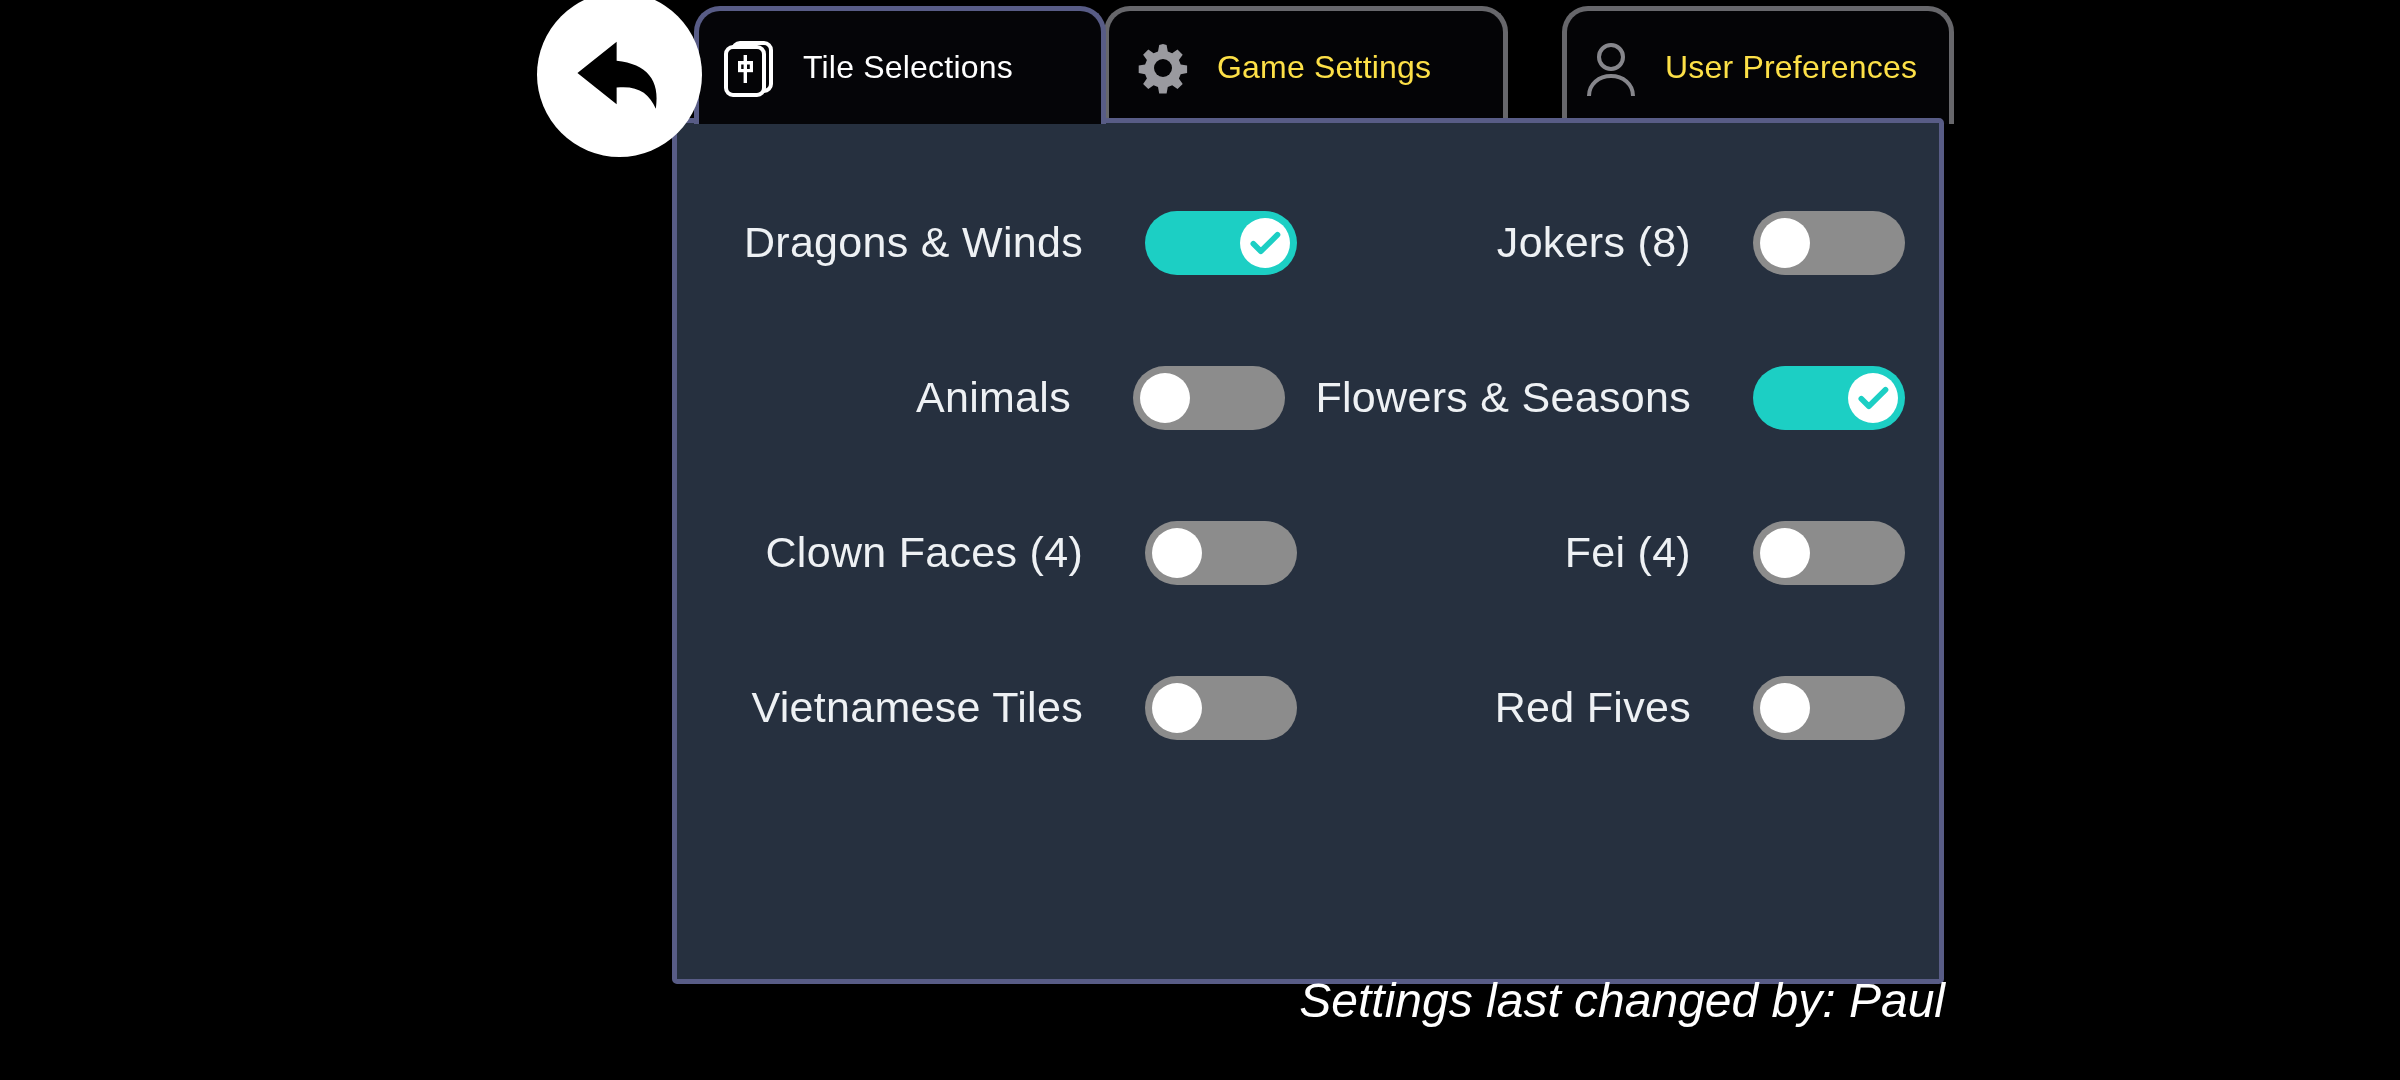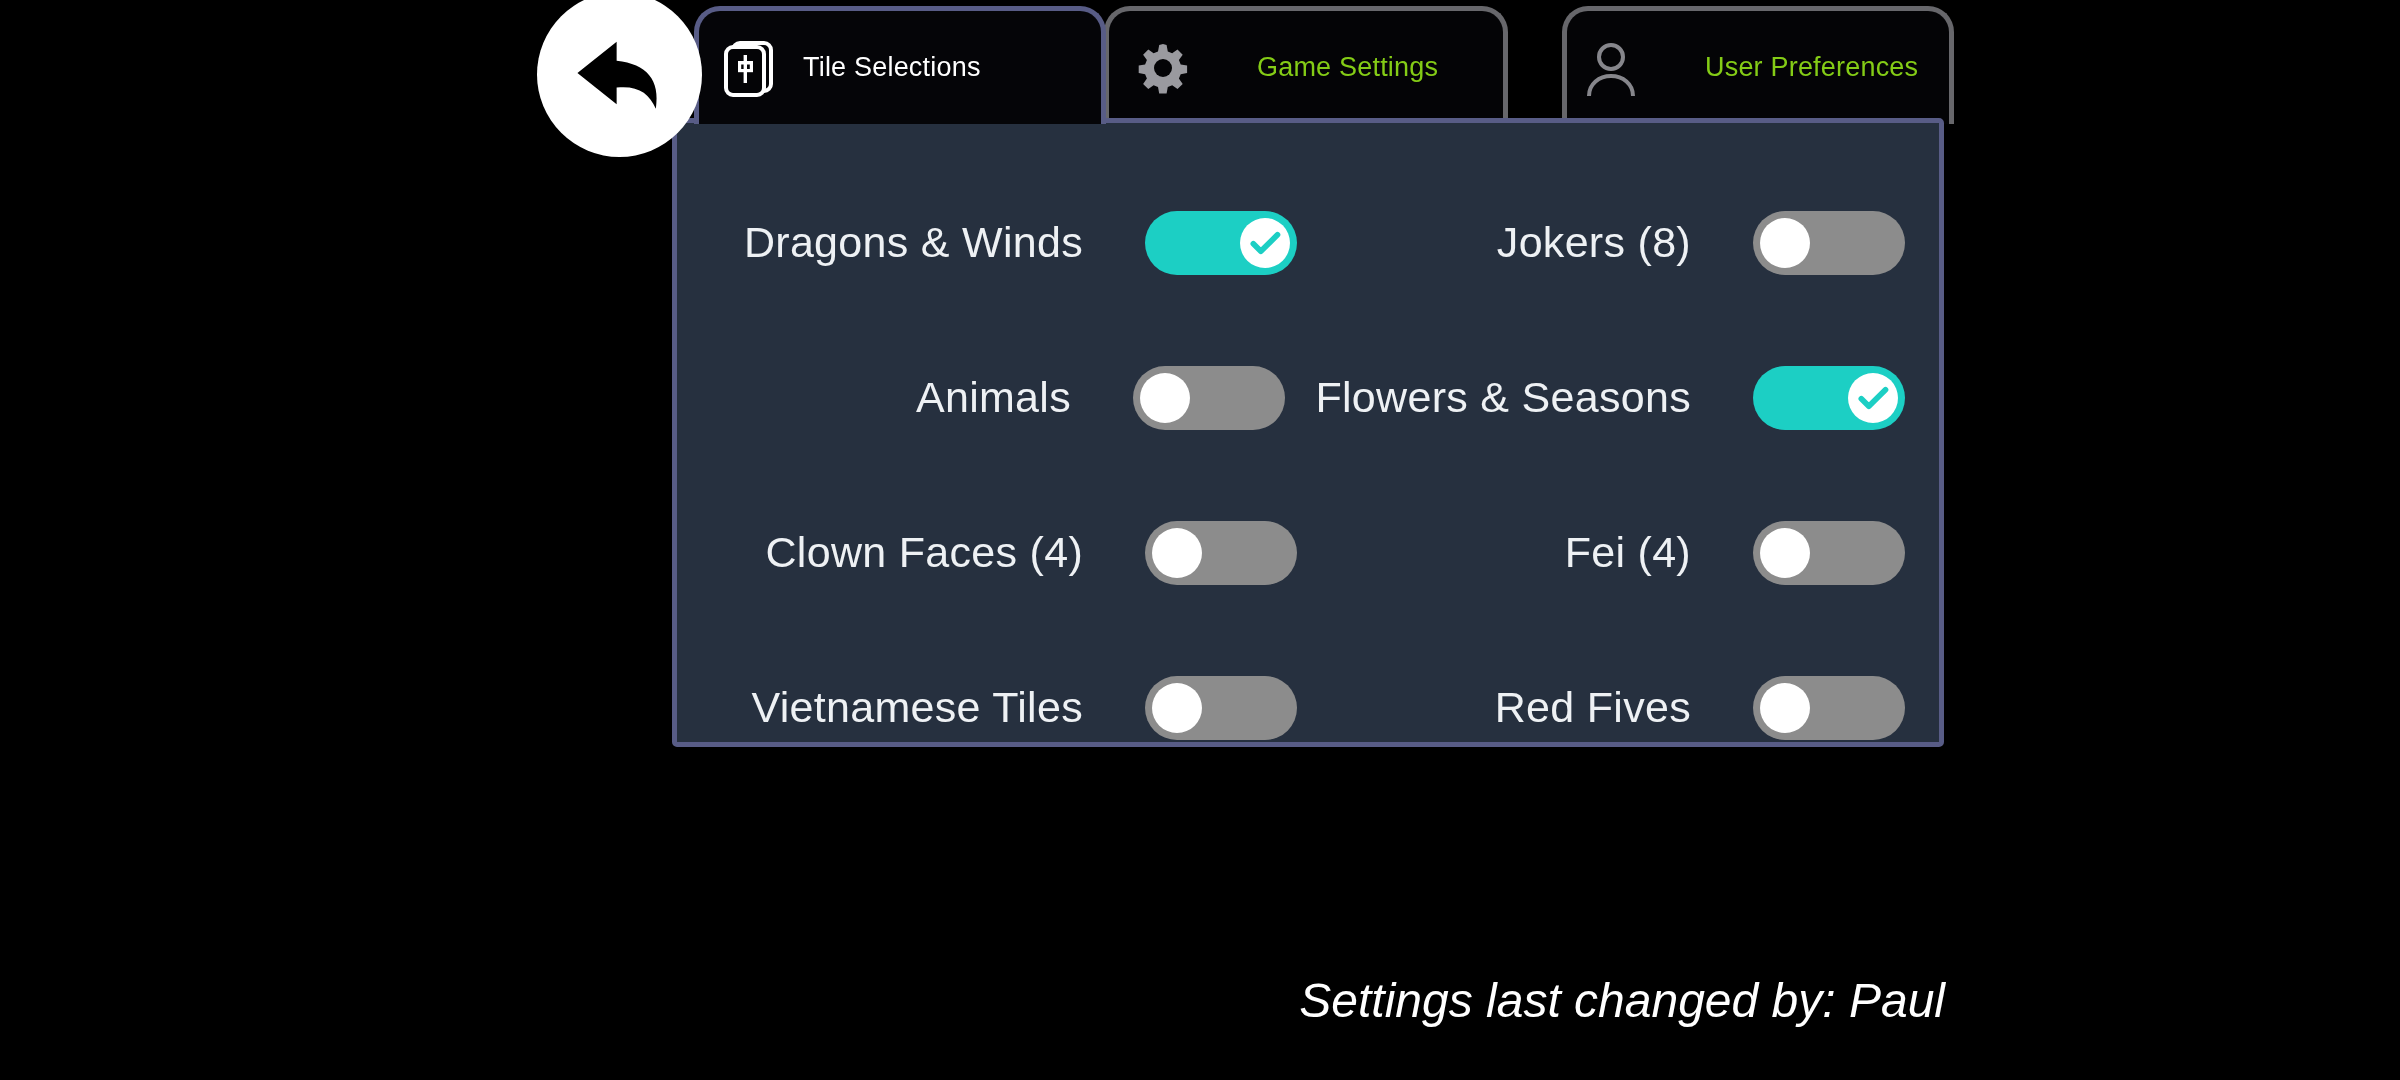--- a/index.html
+++ b/index.html
@@ -38,26 +38,26 @@
   .tab.active {
     border-color: #585c86;
     z-index: 5;
     background: #050508;
   }
   .tab.inactive {
     border-color: #67676b;
     z-index: 2;
   }
   .tab-label {
-    font-size: 27px;
+    font-size: 32px;
     letter-spacing: 0.2px;
     white-space: nowrap;
   }
   .tab.active .tab-label { color: #ffffff; }
-  .tab.inactive .tab-label { color: #84cc16; margin-left: 40px; }
+  .tab.inactive .tab-label { color: #fde047; }
 
   .tab-icon {
     width: 64px; height: 64px;
     flex: 0 0 auto;
     display: block;
   }
 
   
   #tab-tile      { left: 694px;  width: 412px; padding-left: 18px; }
   #tab-game      { left: 1104px; width: 404px; padding-left: 22px; }
@@ -84,21 +84,21 @@
     justify-content: center;
     cursor: pointer;
   }
 
   
   #panel {
     position: absolute;
     left: 672px;
     top: 118px;
     width: 1272px;
-    height: 629px;
+    height: 866px;
     box-sizing: border-box;
     background: #26303f;
     border: 5px solid #585c86;
     border-radius: 5px;
     z-index: 3;
   }
 
   .rows {
     position: absolute;
     left: 0; top: 0; right: 0;

